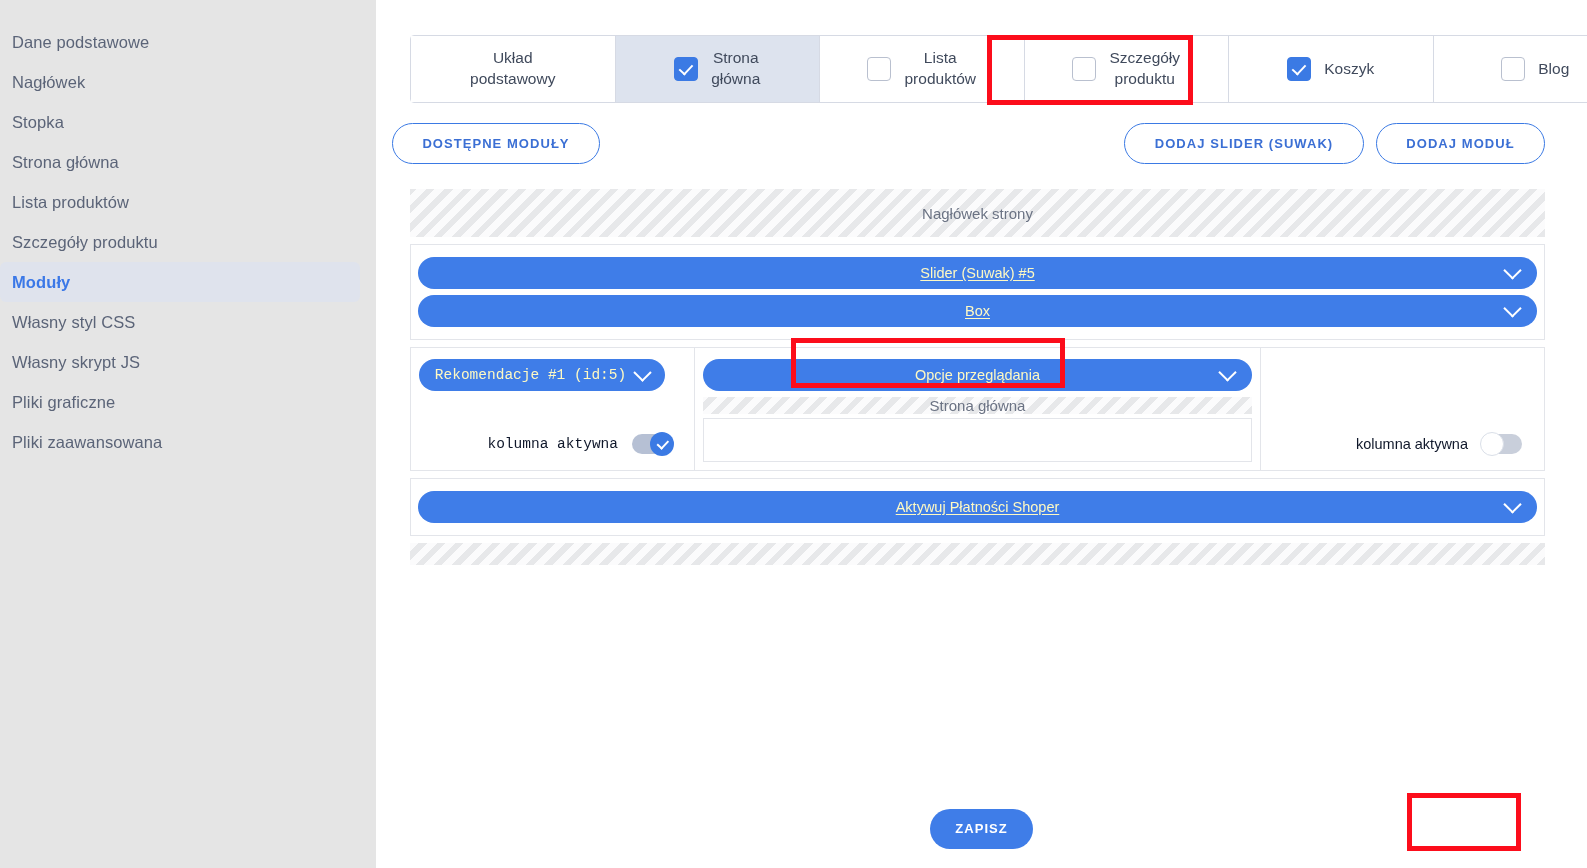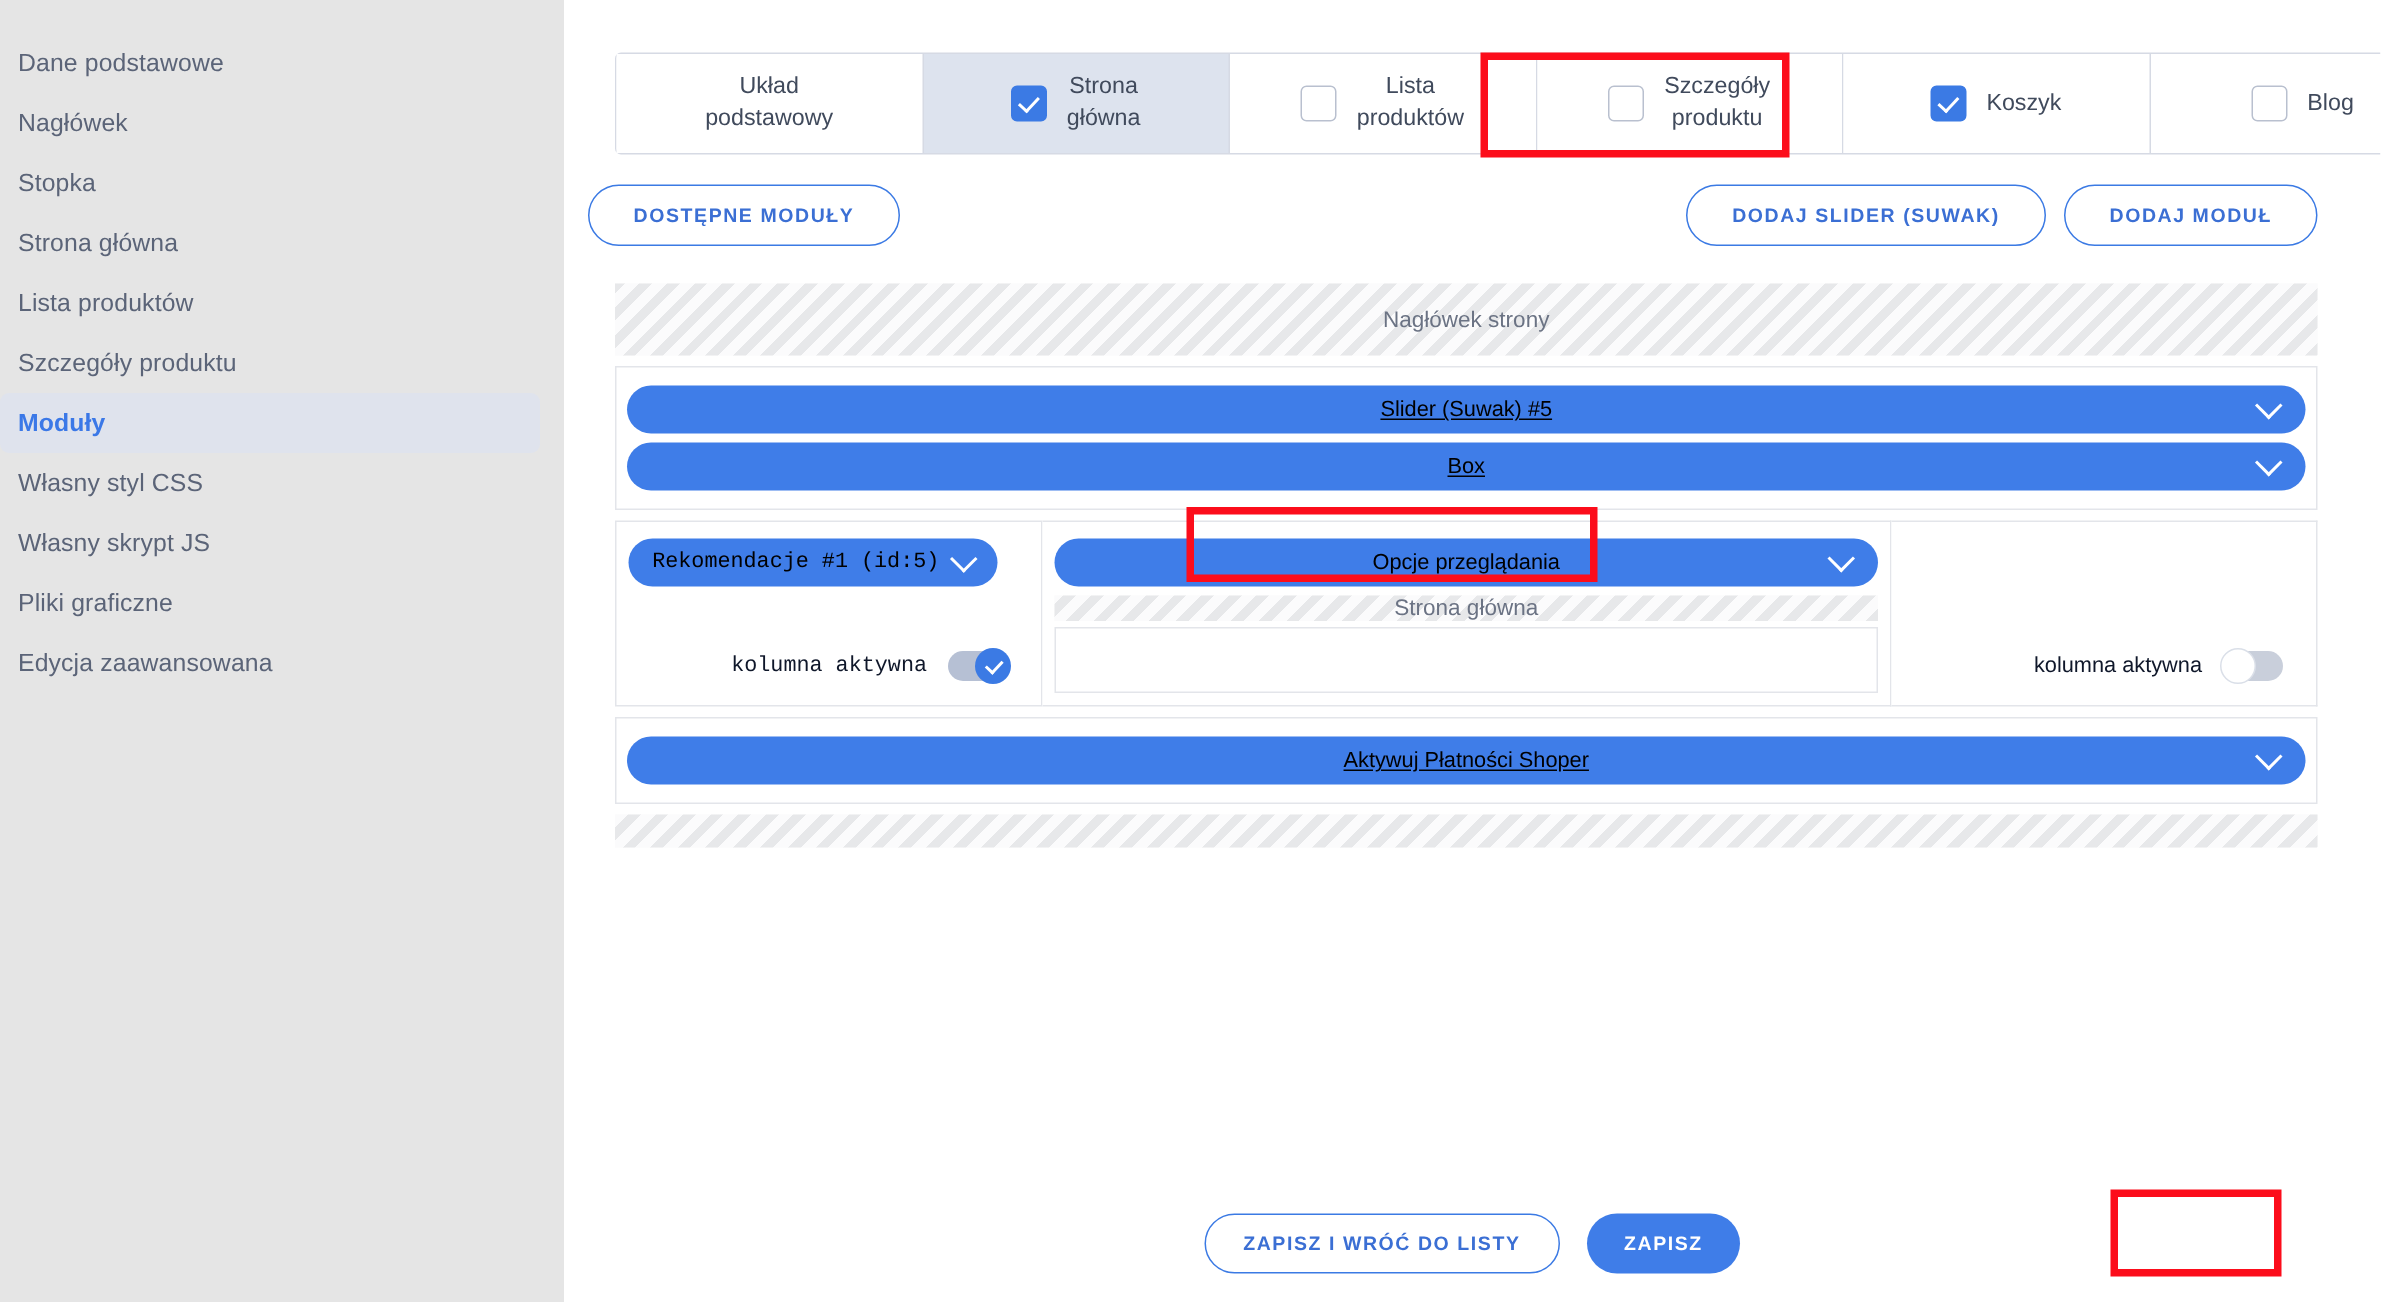--- a/index.html
+++ b/index.html
@@ -124,21 +124,21 @@
     background: #fff;
     padding: 6px 7px;
   }
 
   .bluebar {
     height: 32px;
     background: #3f7de8;
     border-radius: 16px;
     display: flex; align-items: center; justify-content: center;
     position: relative;
-    color: #000000;
+    color: #fef9c3;
     font-size: 14.5px;
     margin: 6px 0;
   }
   .bluebar .txt { text-decoration: underline; text-underline-offset: 2px; }
   .bluebar .txt.plain { text-decoration: none; }
   .chev {
     position: absolute; right: 18px; top: 50%;
     width: 13px; height: 13px;
     border: solid #fff; border-width: 0 2.6px 2.6px 0;
     transform: translateY(-70%) rotate(45deg);
@@ -260,21 +260,21 @@
     <div class="side-item">
         <span>Własny styl CSS</span>
       </div>
     <div class="side-item">
         <span>Własny skrypt JS</span>
       </div>
     <div class="side-item">
         <span>Pliki graficzne</span>
       </div>
     <div class="side-item">
-        <span>Edycja zaawansowana</span>
+        <span>Pliki zaawansowana</span>
       </div>
   </nav>
 
   <main id="content">
 
     <div id="tabbar">
       <div class="tab">
         <span class="lbl">Układ
 podstawowy</span>
       </div>
@@ -379,23 +379,20 @@
         <div class="bluebar">
           <span class="txt">Aktywuj Płatności Shoper</span>
           <span class="chev"></span>
         </div>
       </div>
 
       <div class="hatch" style="height:22px;margin-top:7px;"></div>
     </div>
 
     <div id="footer">
-      <div id="btn-zapisz-lista">
-          <span>ZAPISZ I WRÓĆ DO LISTY</span>
-        </div>
       <div id="btn-zapisz">
           <span>ZAPISZ</span>
         </div>
     </div>
 
     <div class="redbox" id="red-tab"></div>
     <div class="redbox" id="red-rekom"></div>
     <div class="redbox" id="red-zapisz"></div>
 
   </main>

